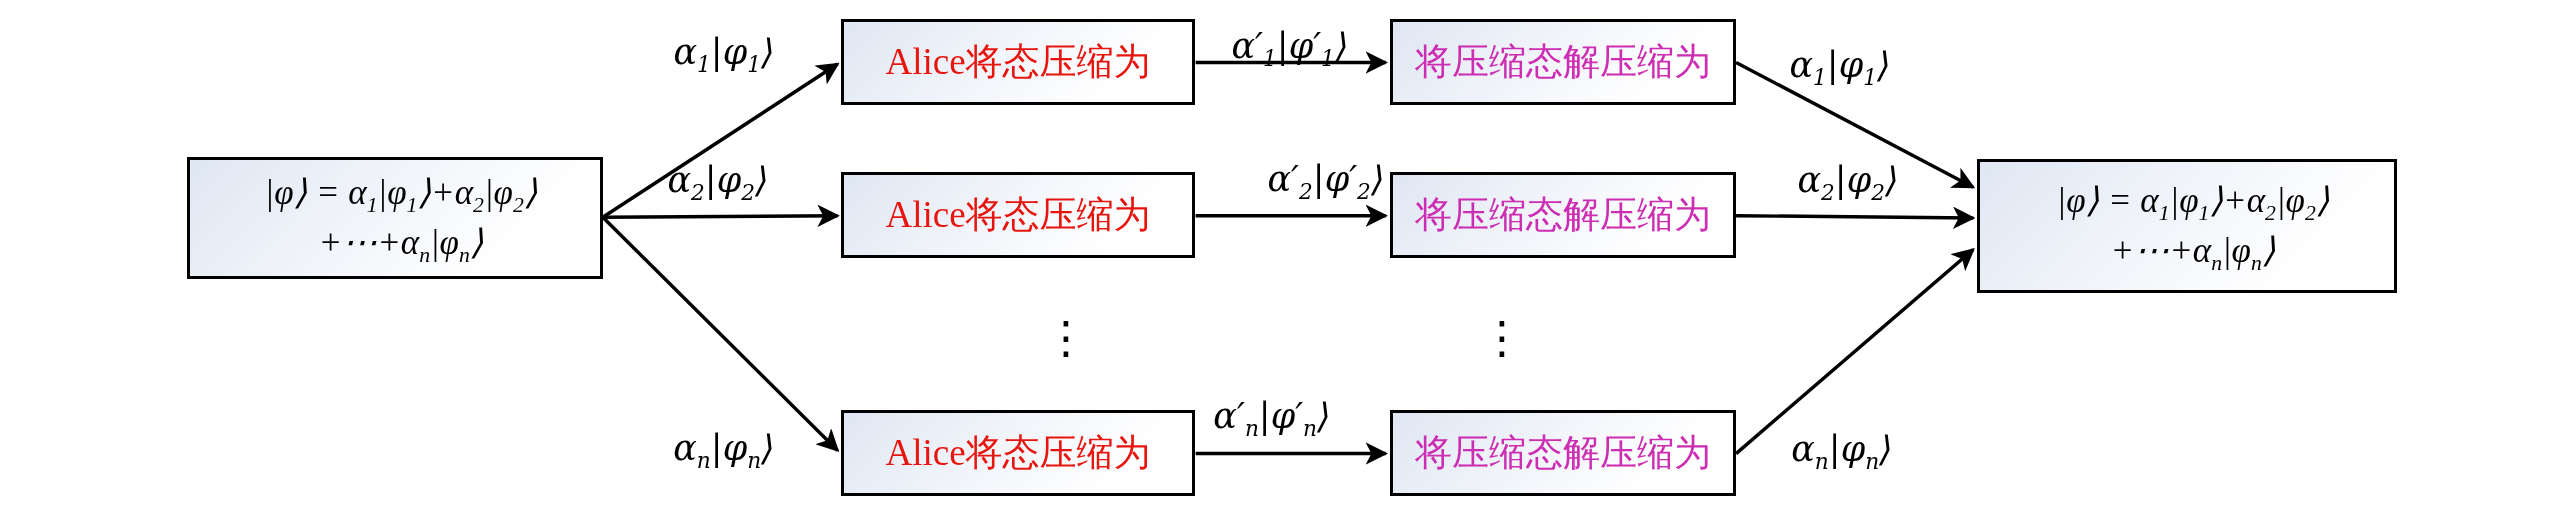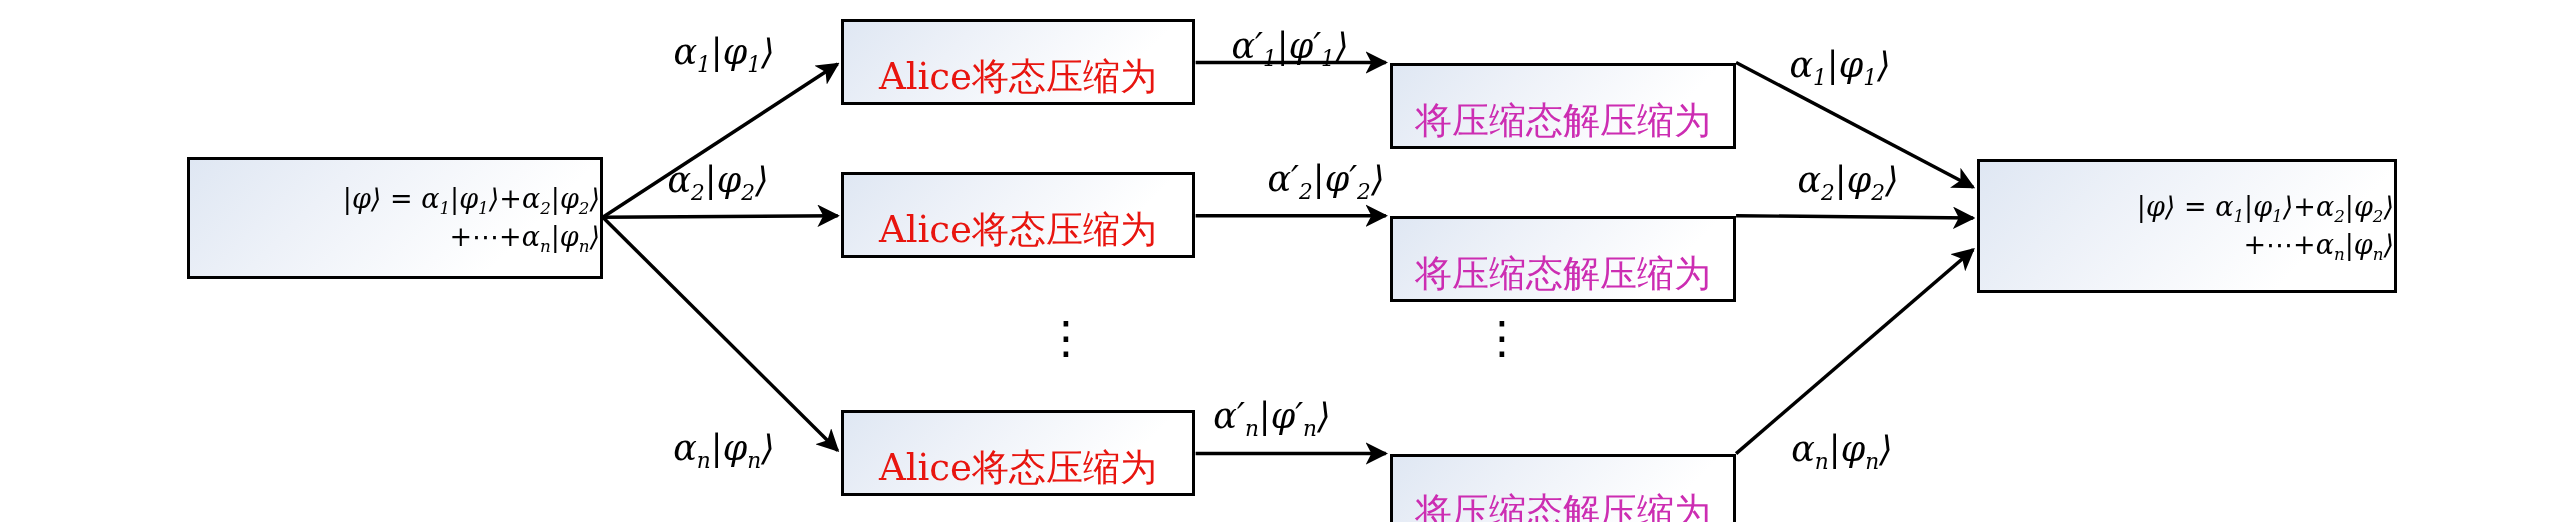--- a/index.html
+++ b/index.html
@@ -2,26 +2,26 @@
 <html style="font-size:12.3px"><head>
 <meta charset="utf-8">
 <style>
   html,body{margin:0;padding:0;background:#ffffff;}
   body{width:2576px;height:523px;position:relative;overflow:hidden;
        font-family:"DejaVu Serif","DejaVu Sans",serif;}
   .stage{position:absolute;left:0;top:0;width:2576px;height:523px;}
   .arrows{position:absolute;left:0;top:0;}
   .box{position:absolute;box-sizing:border-box;border:3.8px solid #000;
        background:linear-gradient(135deg,#dfe7f3 0%,#edf1f8 32%,#ffffff 78%);
-       display:flex;align-items:flex-end;justify-content:center;}
-  .statebox{flex-direction:column;font-style:italic;font-size:27px;color:#000;
+       display:flex;align-items:center;justify-content:center;font-family:Liberation Serif, serif;}
+  .statebox{flex-direction:column;font-style:italic;font-size:35px;color:#000;
             line-height:1.42;text-align:center;white-space:nowrap;padding-left:12px;}
   .procbox{font-size:37px;white-space:nowrap;font-weight:400;}
   .compress-text{color:#e8150f;}
-  .decompress-text{color:#cc2db2;margin-top:44px;}
+  .decompress-text{color:#cc2db2;}
   .mlabel{position:absolute;transform:translate(-50%,-50%);font-style:italic;
           font-size:35px;color:#000;white-space:nowrap;line-height:1;}
   sub{font-size:62%;line-height:0;}
   .vdots{position:absolute;transform:translate(-50%,-50%);
          font-family:"DejaVu Sans",sans-serif;font-style:normal;
          font-size:45px;line-height:1;color:#000;}
   
   #initial-box {left:187px; top:157px; width:416px; height:122px;}
   #final-box   {left:1977px;top:159px; width:420px; height:134px;}
   #compress-1  {left:841px;top:19px;  width:354px; height:86px;}

